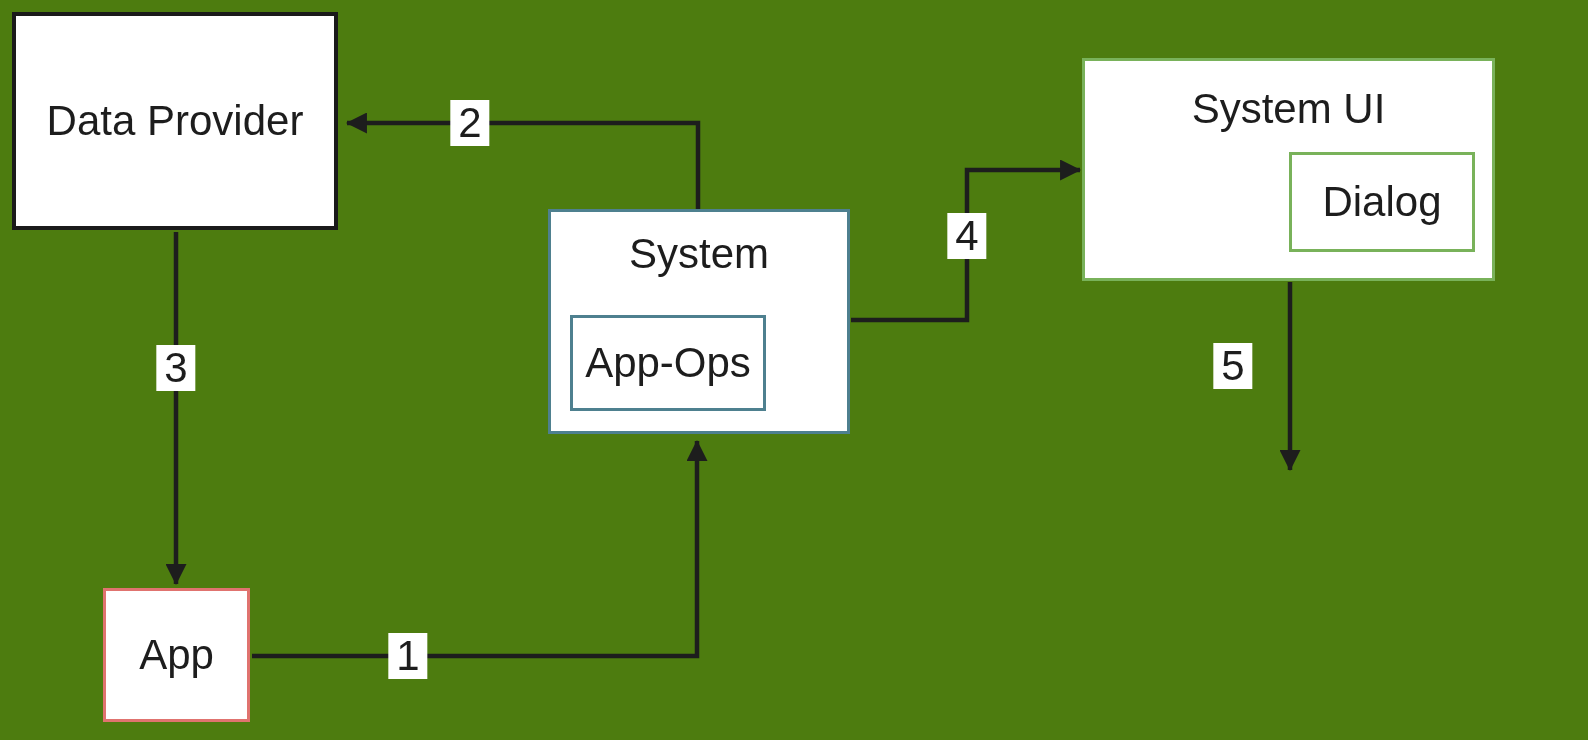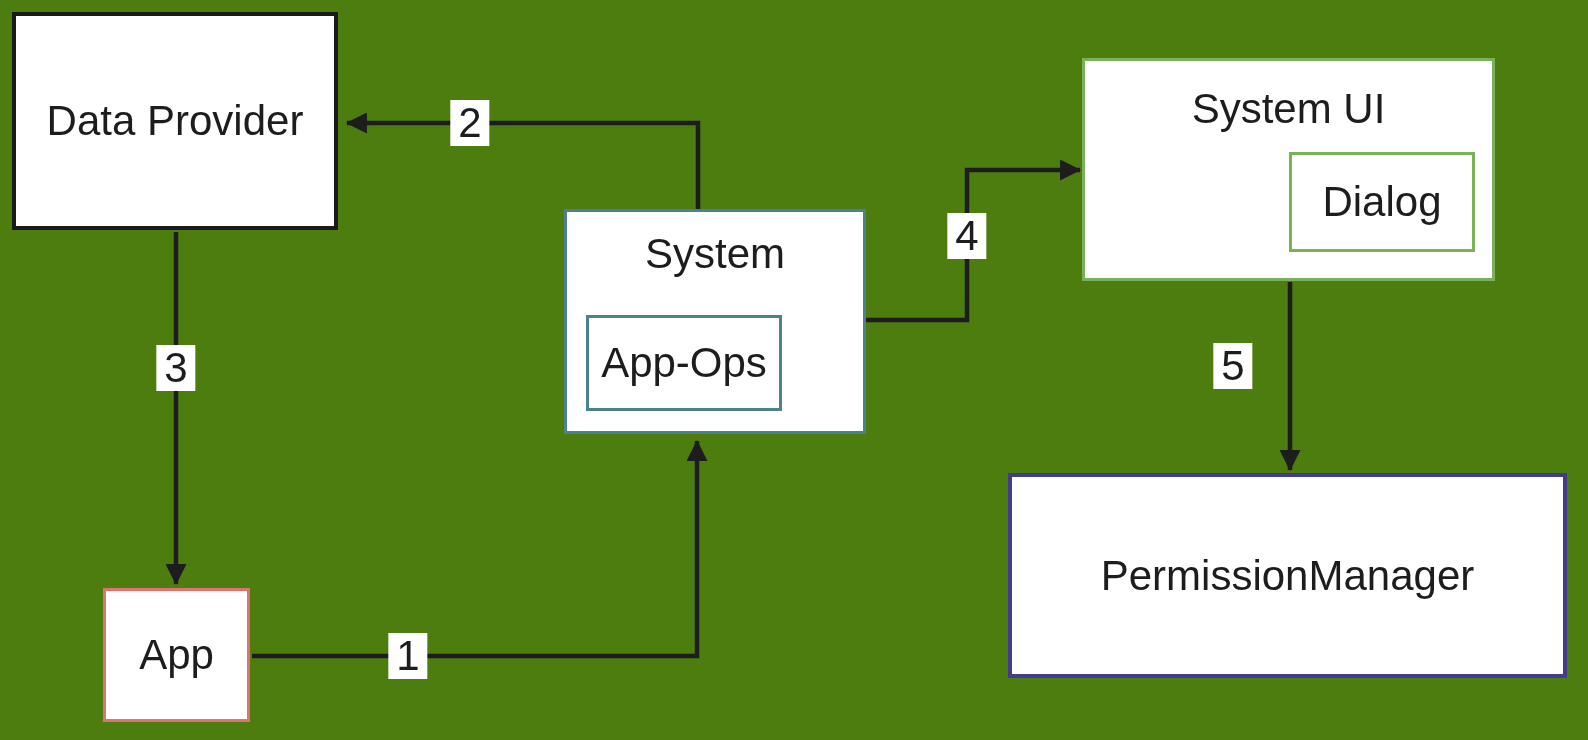--- a/index.html
+++ b/index.html
@@ -37,21 +37,21 @@
   .node-title {
     position: absolute;
     left: 0;
     width: 100%;
     text-align: center;
     white-space: nowrap;
   }
   
   .data-provider { left: 12px;  top: 12px;  width: 326px; height: 218px; border: 4px solid #1a1a1a; }
   .app           { left: 103px; top: 588px; width: 147px; height: 134px; border: 3px solid #e0736f; }
-  .system        { left: 548px; top: 209px; width: 302px; height: 225px; border: 3px solid #4e808f; margin-left: 16px; }
+  .system        { left: 548px; top: 209px; width: 302px; height: 225px; border: 3px solid #4e808f; }
   .app-ops       { left: 19px;  top: 103px; width: 196px; height: 96px;  border: 3px solid #4e808f; }
   .system-ui     { left: 1082px; top: 58px; width: 413px; height: 223px; border: 3px solid #79b25a; }
   .dialog        { left: 204px; top: 91px;  width: 186px; height: 100px; border: 3px solid #79b25a; }
   .permission-manager { left: 1008px; top: 473px; width: 559px; height: 205px; border: 4px solid #443a90; }
   .system .node-title    { top: 18px; }
   .system-ui .node-title { top: 24px; }
   
   .edge-label {
     position: absolute;
     transform: translate(-50%, -50%);
@@ -101,23 +101,20 @@
     <div class="node-title">System UI</div>
     <div class="node center dialog">
       <span class="node-label">Dialog</span>
     </div>
   </div>
 
   <div class="node center app">
     <span class="node-label">App</span>
   </div>
 
-  <div class="node center permission-manager">
-    <span class="node-label">PermissionManager</span>
-  </div>
 
   <span class="edge-label edge-label-1">1</span>
   <span class="edge-label edge-label-2">2</span>
   <span class="edge-label edge-label-3">3</span>
   <span class="edge-label edge-label-4">4</span>
   <span class="edge-label edge-label-5">5</span>
 
 </div>
 
 </body></html>

